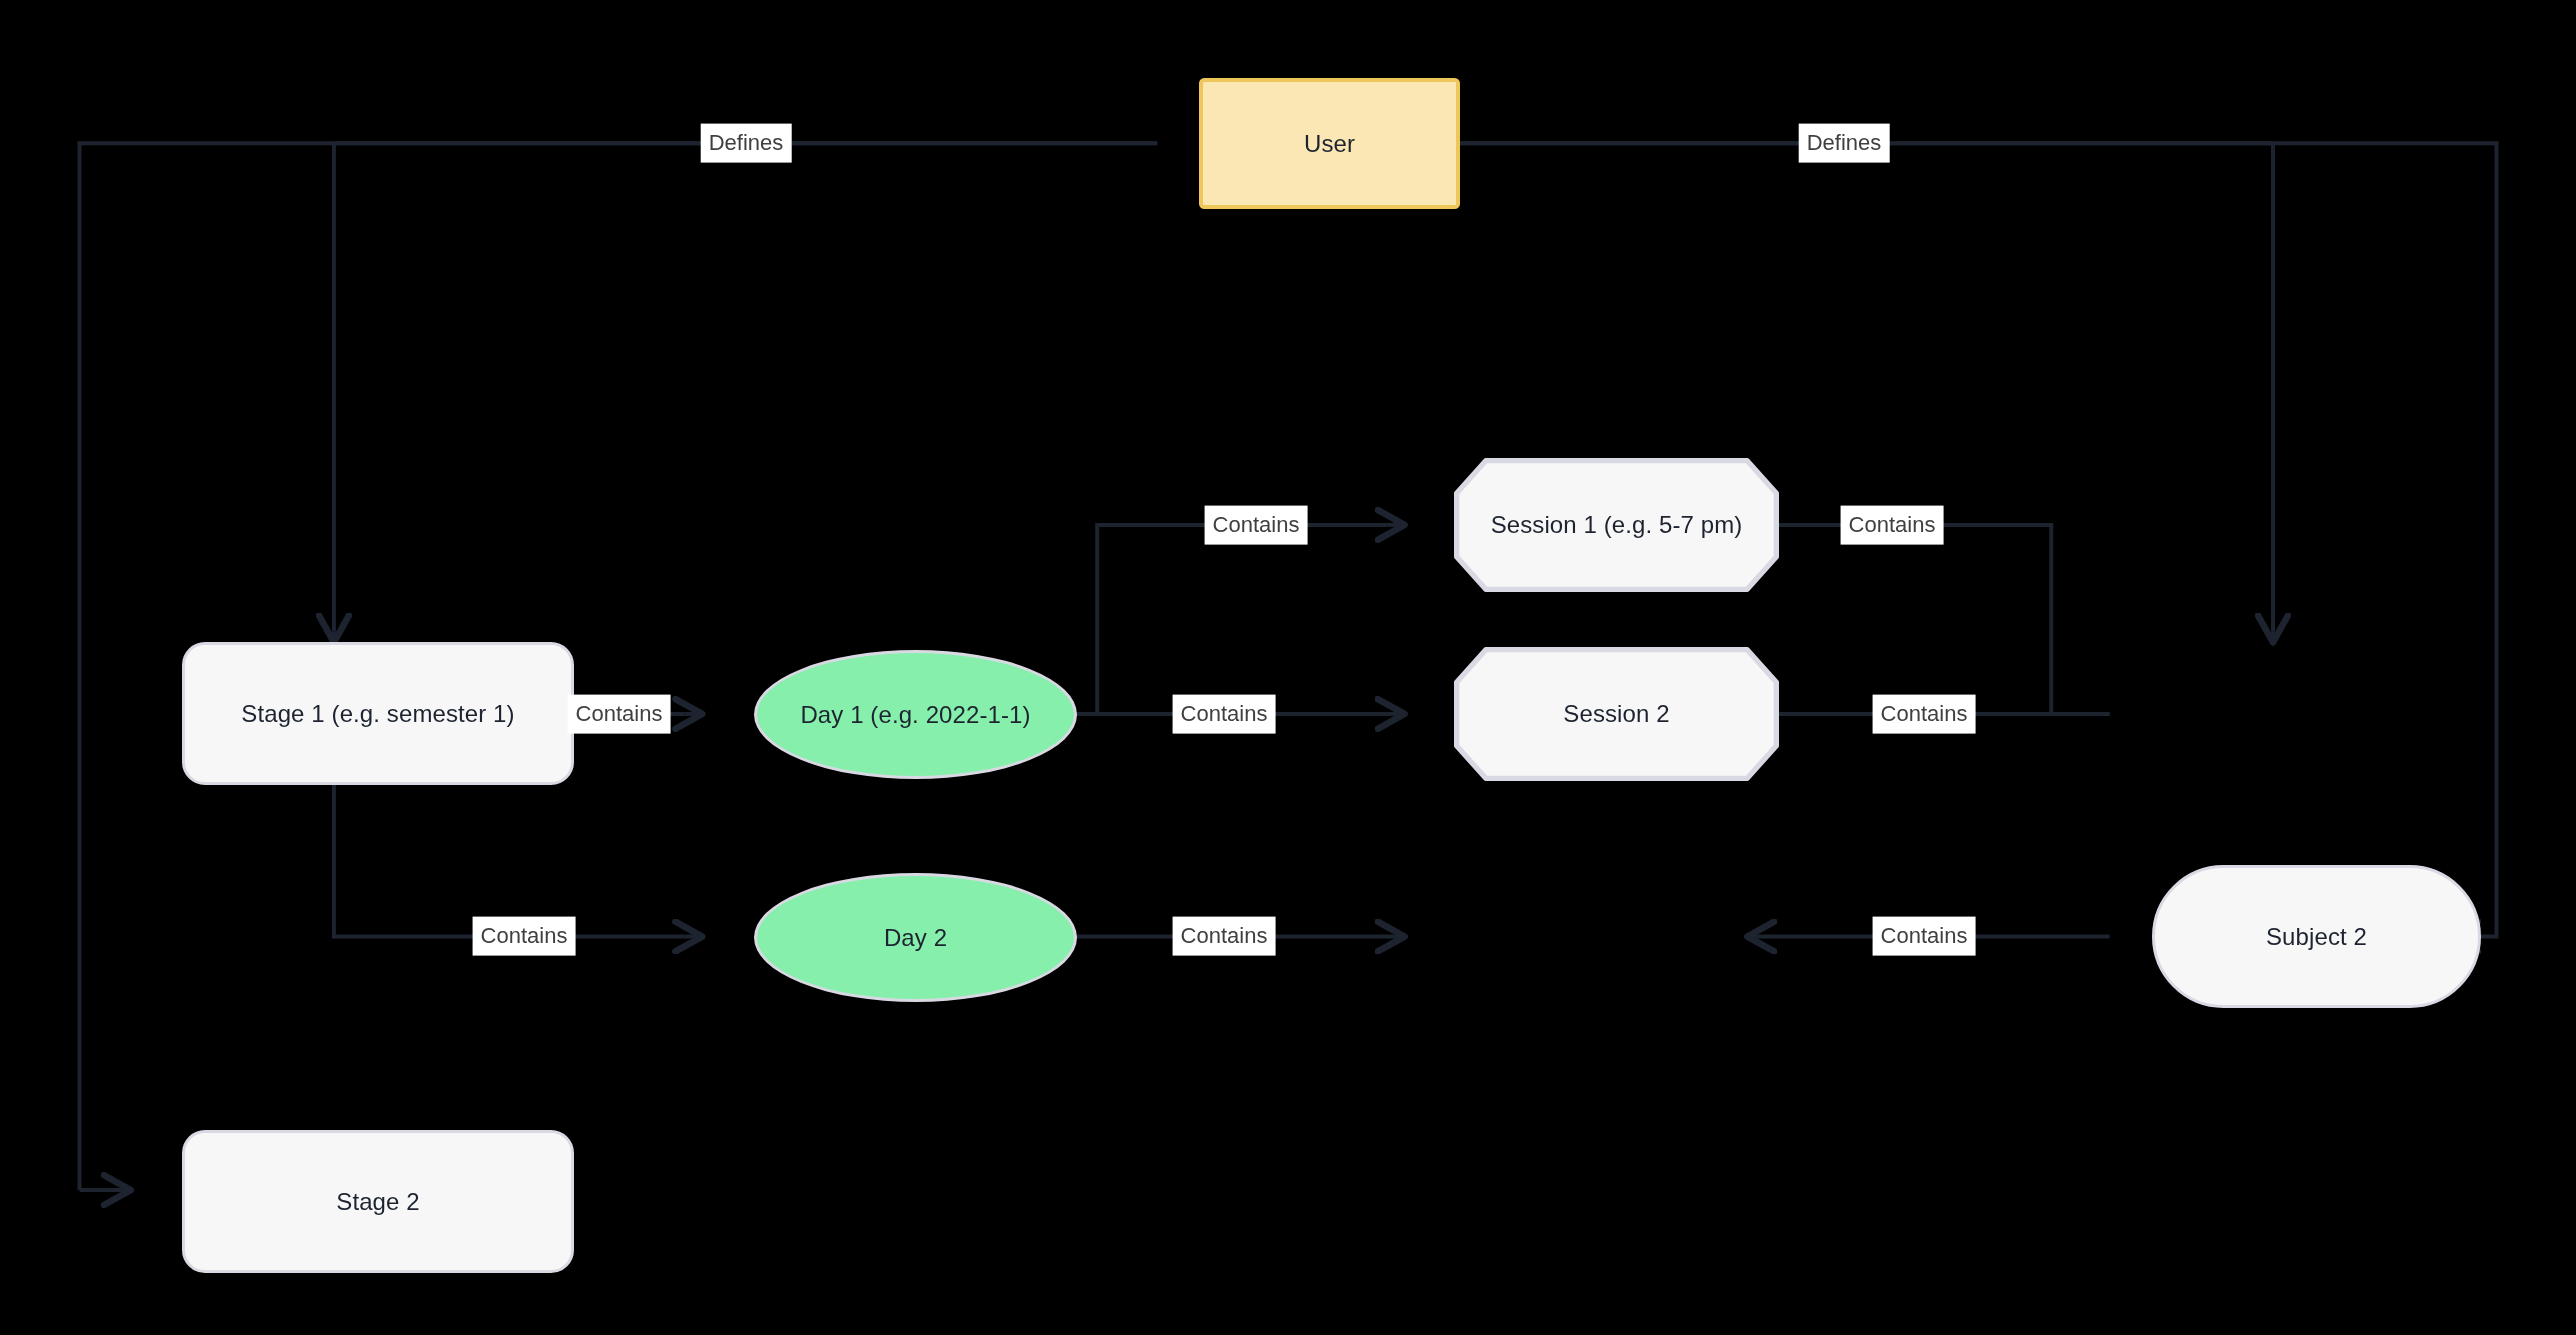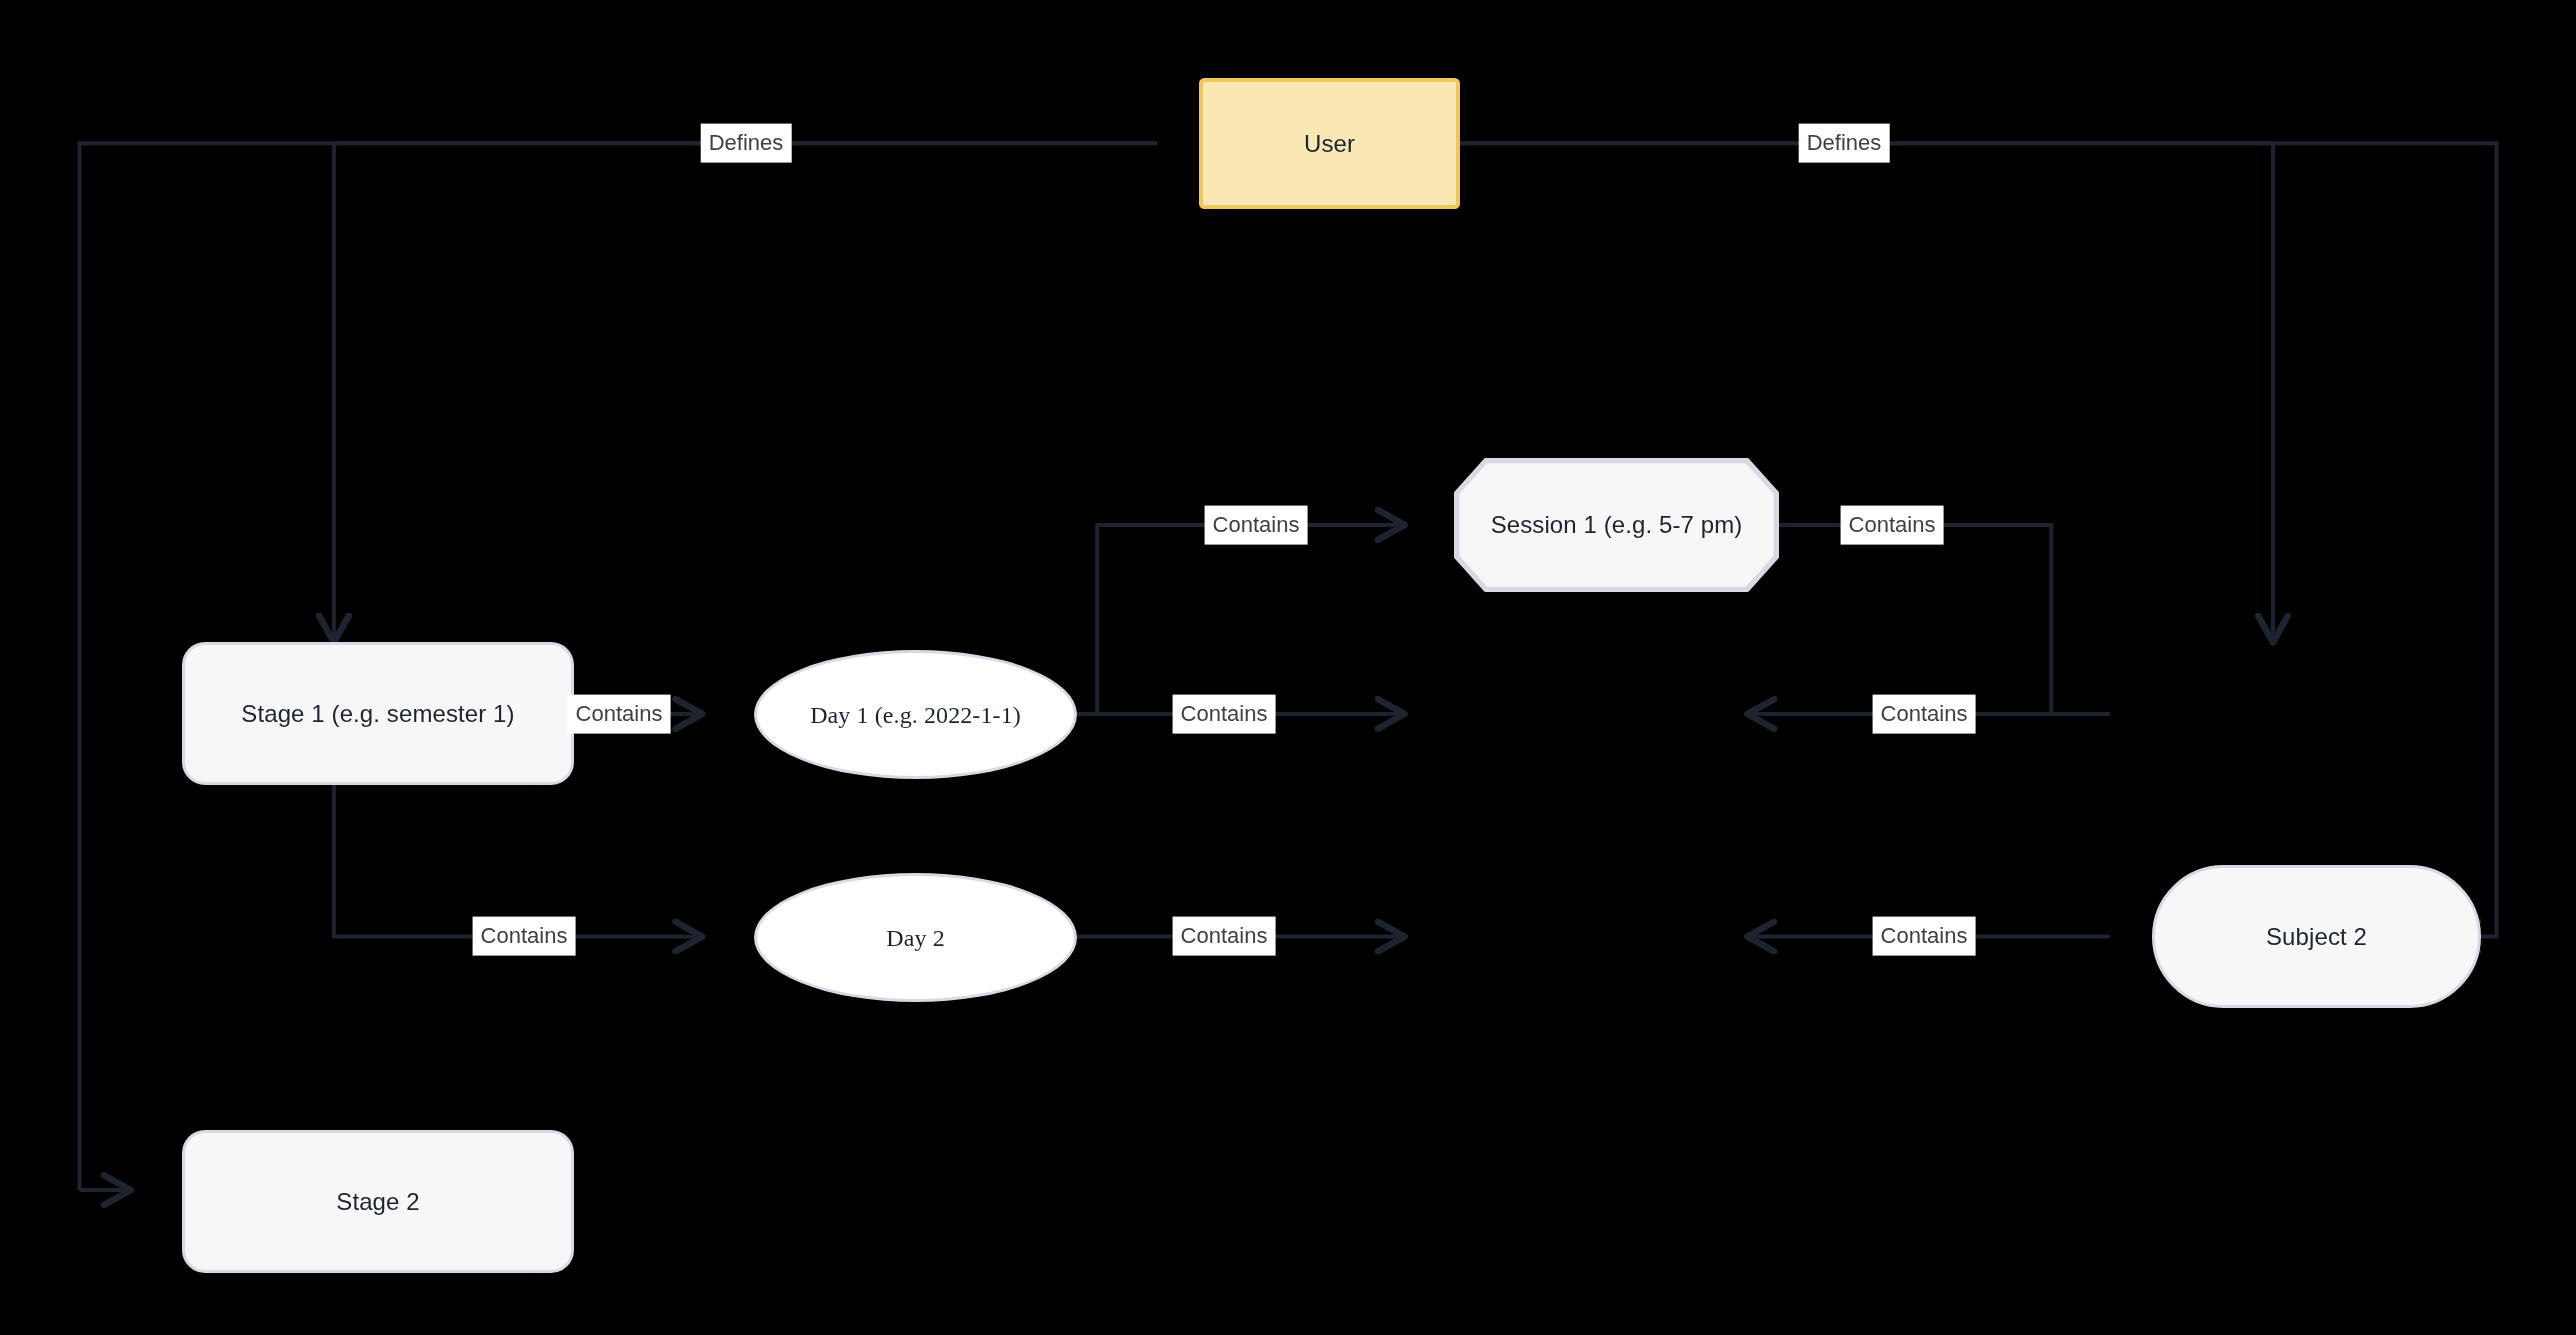--- a/index.html
+++ b/index.html
@@ -51,24 +51,23 @@
     border-radius: 23px;
   }
   
   .shape-stadium {
     background: #f7f7f8;
     border: 3.5px solid #d9d9e3;
     border-radius: 883px;
   }
   
   .shape-ellipse {
-    background: #ffffff;
+    background: #86efac;
     border: 3.5px solid #d9d9e3;
     border-radius: 50%;
-    font-family: Liberation Serif, serif;
   }
   
   .shape-rect {
     background: #fbe7b4;
     border: 4.4px solid #eec65a;
     border-radius: 5.3px;
   }
   
   .shape-octagon {
     background: transparent;
@@ -163,20 +162,26 @@
     <span class="node-label">Day 2</span>
   </div>
 
   <div class="node shape-octagon" style="left:1412px; top:458px; width:325px; height:134px;">
     <svg class="oct-svg" viewBox="0 0 368 152" preserveAspectRatio="none">
       <polygon points="36,3 332,3 365,40 365,112 332,149 36,149 3,112 3,40" fill="#f7f7f8" stroke="#d9d9e3" stroke-width="6" stroke-linejoin="round"></polygon>
     </svg>
     <span class="node-label">Session 1 (e.g. 5-7 pm)</span>
   </div>
 
+  <div class="node shape-octagon" style="left:1412px; top:647px; width:325px; height:134px;">
+    <svg class="oct-svg" viewBox="0 0 368 152" preserveAspectRatio="none">
+      <polygon points="36,3 332,3 365,40 365,112 332,149 36,149 3,112 3,40" fill="#f7f7f8" stroke="#d9d9e3" stroke-width="6" stroke-linejoin="round"></polygon>
+    </svg>
+    <span class="node-label">Session 2</span>
+  </div>
 
 
 
   <div class="node shape-stadium" style="left:2110px; top:865px; width:329px; height:143px;">
     <span class="node-label">Subject 2</span>
   </div>
 
   <div class="edge-label" style="left:746px; top:143px;">Defines</div>
 
   <div class="edge-label" style="left:1844px; top:143px;">Defines</div>

